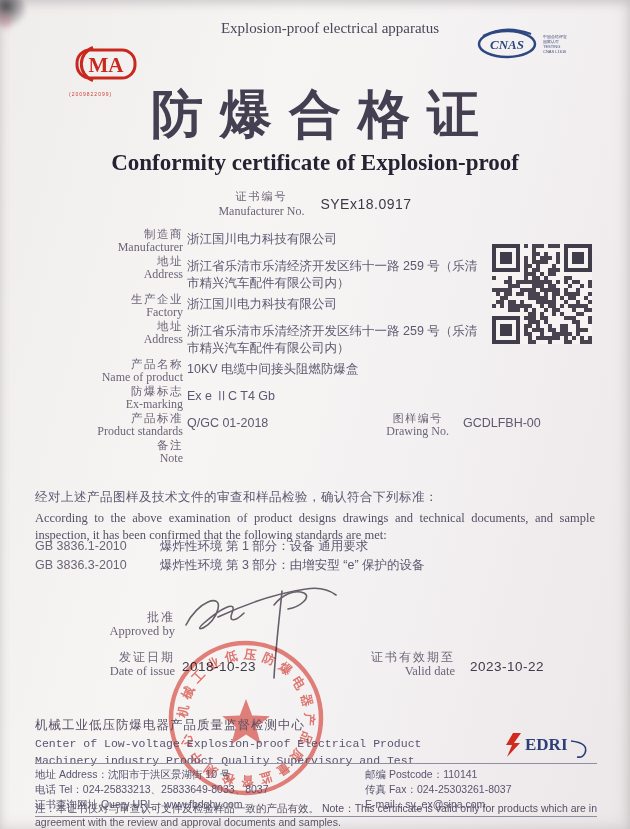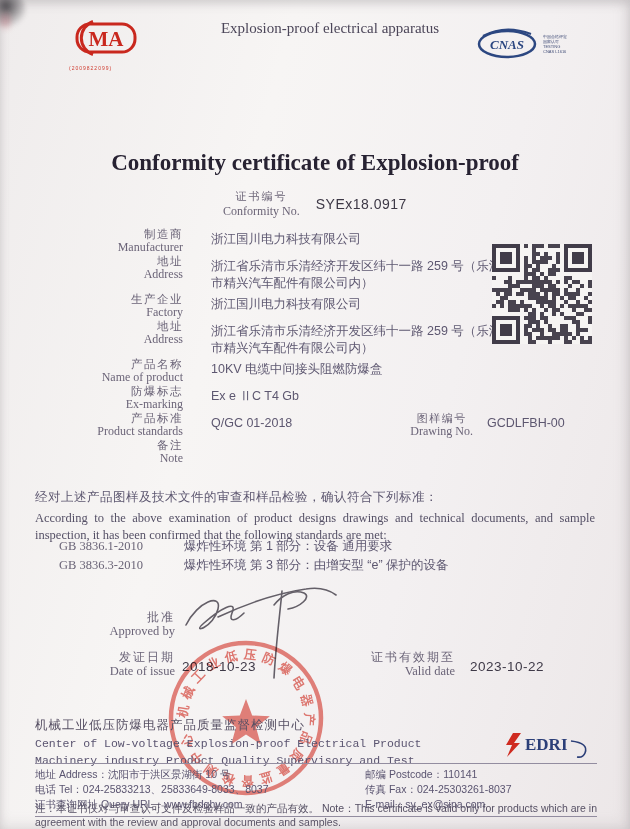--- a/index.html
+++ b/index.html
@@ -11,21 +11,21 @@
   }
   #paper::after{content:'';position:absolute;inset:0;pointer-events:none;
     box-shadow:inset 0 4px 10px rgba(120,115,120,.25), inset -4px -4px 14px rgba(150,140,145,.18);}
   .smudge-dark{position:absolute;left:-8px;top:-10px;width:34px;height:44px;border-radius:50%;
     background:radial-gradient(circle at 40% 35%,rgba(45,42,48,.85),rgba(45,42,48,0) 65%);filter:blur(2px);}
   .smudge-pink{position:absolute;left:-2px;top:6px;width:14px;height:30px;border-radius:50%;
     background:radial-gradient(circle,rgba(205,120,130,.4),transparent 70%);filter:blur(2px);}
 
   
   .header{position:absolute;left:35px;right:25px;top:20px;display:flex;align-items:flex-start;}
-  .cma{width:120px;padding-left:28px;}
+  .cma{width:120px;padding-left:28px;margin-top:26px;}
   .cma-num{font-size:5px;color:#cf3a2e;letter-spacing:1px;margin-top:1px;padding-left:6px;}
   .hcenter{flex:1;text-align:center;}
   .hcn{font-size:17px;font-weight:bold;letter-spacing:4px;color:#383244;}
   .hen{font-size:15px;font-family:"Liberation Serif",serif;color:#4c4659;margin-top:0;}
   .cnas{width:128px;display:flex;align-items:center;gap:4px;padding-top:6px;}
   .cnas-lines{font-size:4px;line-height:5px;color:#45507a;}
 
   
   .main-title{position:absolute;left:0;right:0;top:80px;text-align:center;
     font-family:"Liberation Serif",serif;font-size:52px;font-weight:600;color:#453f52;
@@ -33,21 +33,21 @@
   .sub-title{position:absolute;left:0;right:0;top:150px;text-align:center;
     font-family:"Liberation Serif",serif;font-size:23px;font-weight:bold;color:#272232;}
   .certno{position:absolute;left:0;right:0;top:189px;display:flex;justify-content:center;gap:16px;}
   .certno .lbl{text-align:center;color:#6a6376;}
   .certno .lbl .cn{font-size:11px;letter-spacing:2px;}
   .certno .lbl .en{font-size:12px;font-family:"Liberation Serif",serif;}
   .certno .val{font-size:14px;color:#3d3846;padding-top:7px;letter-spacing:.5px;}
 
   
   .fields{position:absolute;left:35px;top:228px;width:560px;}
-  .frow{display:grid;grid-template-columns:148px 1fr;column-gap:28px;margin-bottom:1px;}
+  .frow{display:grid;grid-template-columns:148px 1fr;column-gap:4px;margin-bottom:1px;}
   .flabel{text-align:right;color:#6b6478;}
   .flabel .cn{font-size:11.5px;letter-spacing:1.5px;line-height:13px;}
   .flabel .en{font-size:12px;font-family:"Liberation Serif",serif;line-height:13px;}
   .fvalue{font-size:12.5px;color:#5d5770;line-height:17px;padding-top:3px;}
   .fvalue.narrow{max-width:298px;}
   .fvalue .spec2{margin-left:150px;}
   .fvalue .spec3{margin-left:20px;}
   .frow .inline{display:flex;align-items:flex-start;}
   .sublabel{text-align:center;color:#6b6478;margin-left:118px;margin-top:-3px;}
   .sublabel .cn{font-size:11px;letter-spacing:1.5px;line-height:13px;}
@@ -59,21 +59,21 @@
   .finder{position:absolute;width:28px;height:28px;border:4px solid #413c49;box-sizing:border-box;background:#f6f4f3;}
   .finder::after{content:'';position:absolute;inset:4px;background:#413c49;}
 
   
   .statement{position:absolute;left:35px;top:489px;width:560px;}
   .statement .cn{font-size:12.5px;letter-spacing:.5px;color:#5d5770;margin-bottom:4px;}
   .statement .en{font-size:12.5px;font-family:"Liberation Serif",serif;color:#555066;
     text-align:justify;line-height:17px;}
   .standards{position:absolute;left:35px;top:537px;width:560px;}
   .std{display:flex;font-size:12.5px;color:#5d5770;line-height:19px;}
-  .std .code{width:125px;font-family:Liberation Serif, serif;color:#6a6477;margin-left:24px;}
+  .std .code{width:125px;font-family:Liberation Sans, sans-serif;color:#6a6477;}
 
   
   .alabel{position:absolute;text-align:right;color:#6b6478;}
   .alabel .cn{font-size:12px;letter-spacing:2px;line-height:14px;}
   .alabel .en{font-size:12.5px;font-family:"Liberation Serif",serif;line-height:15px;}
   .dval{position:absolute;font-size:13.5px;color:#3e3947;letter-spacing:.5px;}
   .signature{position:absolute;left:178px;top:583px;}
   .stamp{position:absolute;left:166px;top:638px;mix-blend-mode:multiply;opacity:.85;}
 
   
@@ -116,26 +116,27 @@
       </svg>
       <div class="cnas-lines">
         <div>中国合格评定</div>
         <div>国家认可</div>
         <div>TESTING</div>
         <div>CNAS L1616</div>
       </div>
     </div>
   </div>
 
+  <div class="main-title">防爆合格证</div>
   <div class="sub-title">Conformity certificate of Explosion-proof</div>
 
   <div class="certno">
     <div class="lbl">
       <div class="cn">证书编号</div>
-      <div class="en">Conformity No.</div>
+      <div class="en">Manufacturer No.</div>
     </div>
     <div class="val">SYEx18.0917</div>
   </div>
 
   <div class="fields">
     <div class="frow">
       <div class="flabel">
           <div class="cn">制造商</div>
           <div class="en">Manufacturer</div>
         </div>

